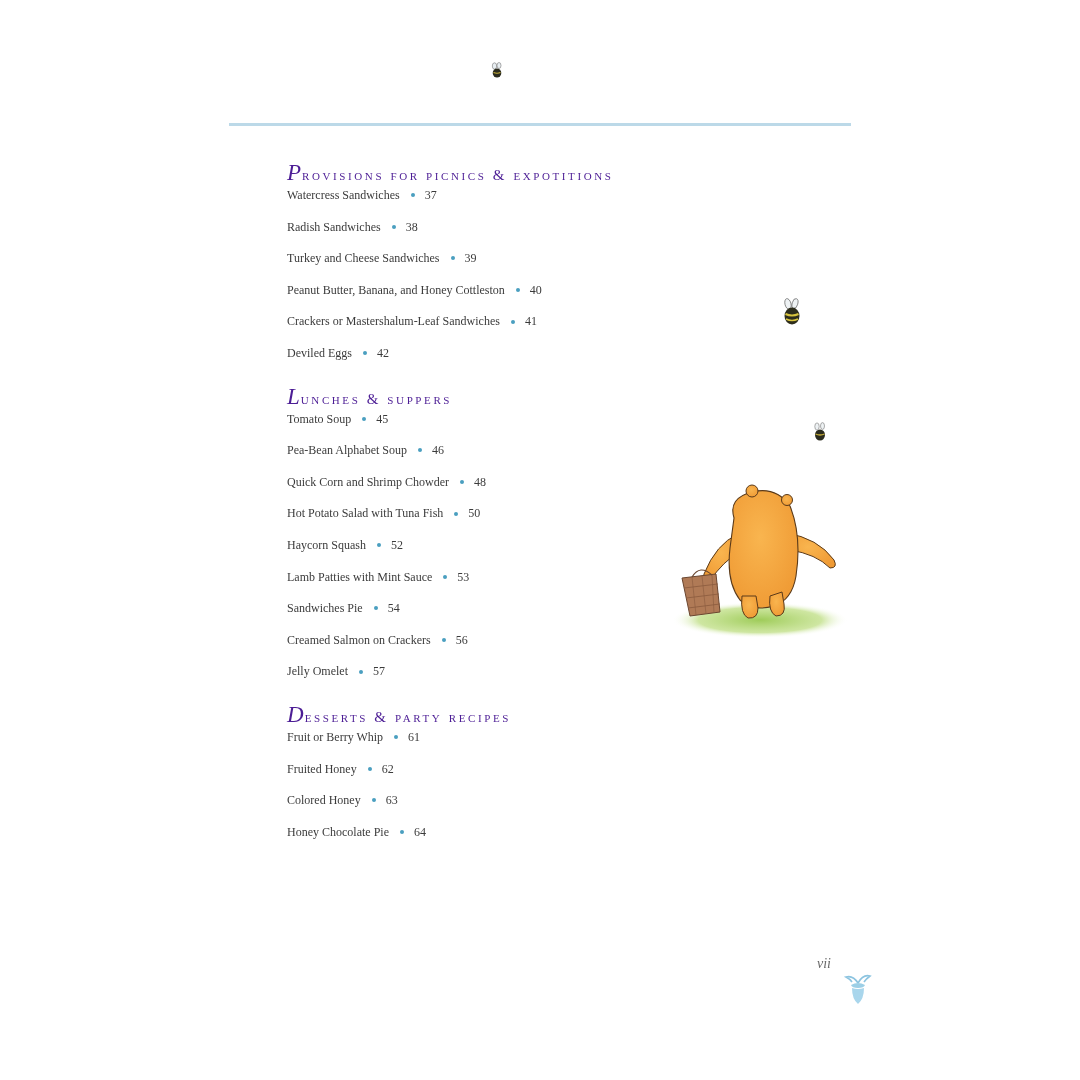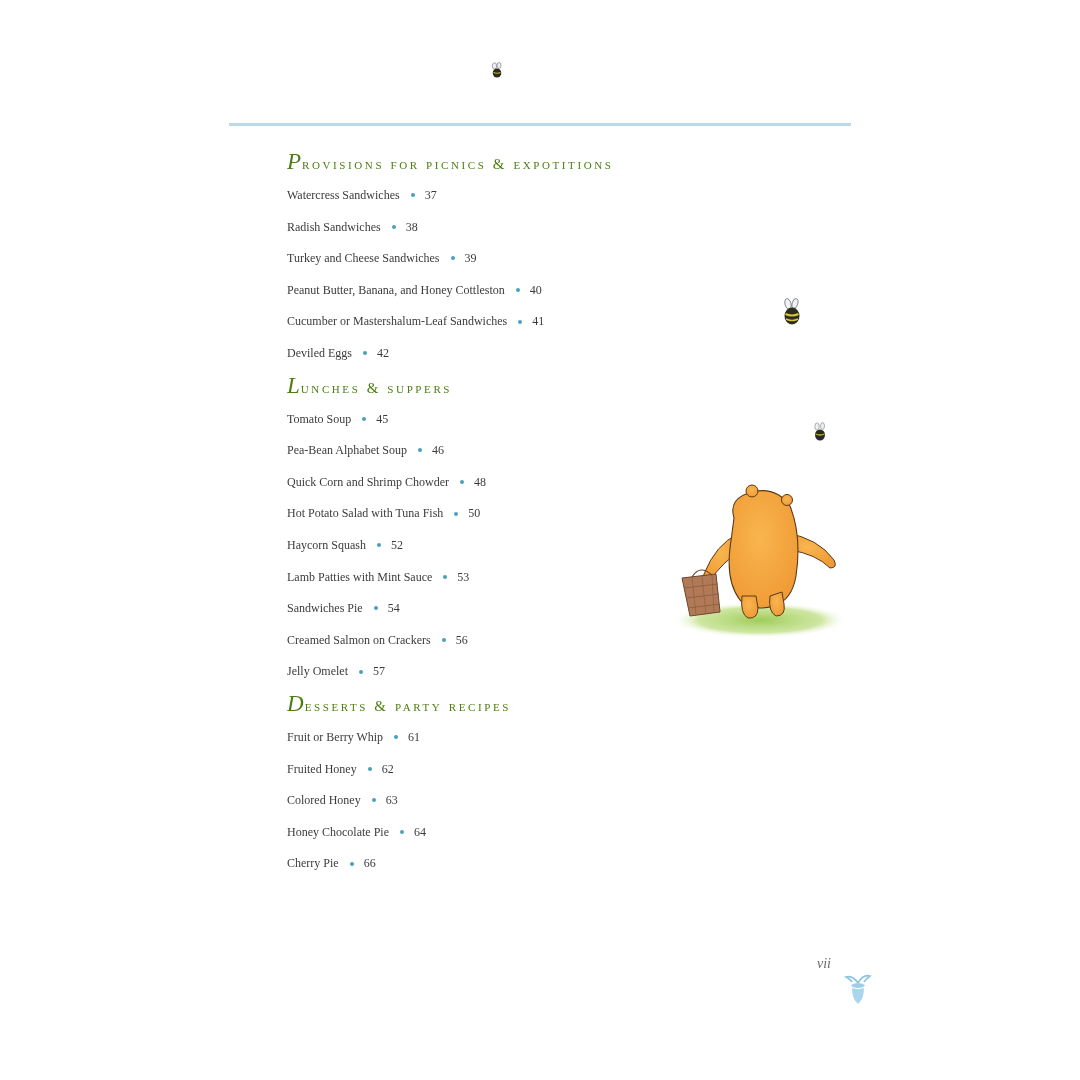--- a/index.html
+++ b/index.html
@@ -32,27 +32,27 @@
       position: absolute;
     }
     .toc {
       position: absolute;
       left: 287px;
       top: 152px;
       width: 480px;
     }
     .section-heading {
       font-family: "Liberation Serif", "DejaVu Serif", serif;
-      color: #4d7c0f;
+      color: #4c1d95;
       font-size: 15px;
       letter-spacing: 2.6px;
       font-variant: small-caps;
       text-transform: lowercase;
       height: 28px;
-      line-height: 20px;
+      line-height: 42px;
       white-space: nowrap;
       font-weight: 500;
     }
     .section-heading .initial {
       font-size: 23px;
       font-style: italic;
       text-transform: none;
       letter-spacing: 1px;
       font-variant: normal;
     }
@@ -166,21 +166,21 @@
   <div class="toc">
 
     <div class="section">
       <div class="section-heading">
         <span class="initial">P</span><span>rovisions for picnics &amp; expotitions</span>
       </div>
       <div class="entry"><span>Watercress Sandwiches</span><span class="dot"></span><span class="pg">37</span></div>
       <div class="entry"><span>Radish Sandwiches</span><span class="dot"></span><span class="pg">38</span></div>
       <div class="entry"><span>Turkey and Cheese Sandwiches</span><span class="dot"></span><span class="pg">39</span></div>
       <div class="entry"><span>Peanut Butter, Banana, and Honey Cottleston</span><span class="dot"></span><span class="pg">40</span></div>
-      <div class="entry"><span>Cucumber or Mastershalum-Leaf Sandwiches</span><span class="dot"></span><span class="pg">41</span></div>
+      <div class="entry"><span>Crackers or Mastershalum-Leaf Sandwiches</span><span class="dot"></span><span class="pg">41</span></div>
       <div class="entry"><span>Deviled Eggs</span><span class="dot"></span><span class="pg">42</span></div>
     </div>
 
     <div class="section">
       <div class="section-heading">
         <span class="initial">L</span><span>unches &amp; suppers</span>
       </div>
       <div class="entry"><span>Tomato Soup</span><span class="dot"></span><span class="pg">45</span></div>
       <div class="entry"><span>Pea-Bean Alphabet Soup</span><span class="dot"></span><span class="pg">46</span></div>
       <div class="entry"><span>Quick Corn and Shrimp Chowder</span><span class="dot"></span><span class="pg">48</span></div>
@@ -193,21 +193,20 @@
     </div>
 
     <div class="section">
       <div class="section-heading">
         <span class="initial">D</span><span>esserts &amp; party recipes</span>
       </div>
       <div class="entry"><span>Fruit or Berry Whip</span><span class="dot"></span><span class="pg">61</span></div>
       <div class="entry"><span>Fruited Honey</span><span class="dot"></span><span class="pg">62</span></div>
       <div class="entry"><span>Colored Honey</span><span class="dot"></span><span class="pg">63</span></div>
       <div class="entry"><span>Honey Chocolate Pie</span><span class="dot"></span><span class="pg">64</span></div>
-      <div class="entry"><span>Cherry Pie</span><span class="dot"></span><span class="pg">66</span></div>
     </div>
 
   </div>
 
   <div class="page-number">vii</div>
 
   <svg class="acorn" width="30" height="34" viewBox="0 0 30 34">
     <path d="M15 10 Q10 2 3 4 Q7 6 9 9" stroke="#8cc4e0" stroke-width="1.6" fill="none"></path>
     <path d="M15 10 Q20 1 27 3 Q23 6 21 9" stroke="#8cc4e0" stroke-width="1.6" fill="none"></path>
     <path d="M8 12 Q15 8 22 12 Q21 15 15 15 Q9 15 8 12 Z" fill="#9ccfe6"></path>

